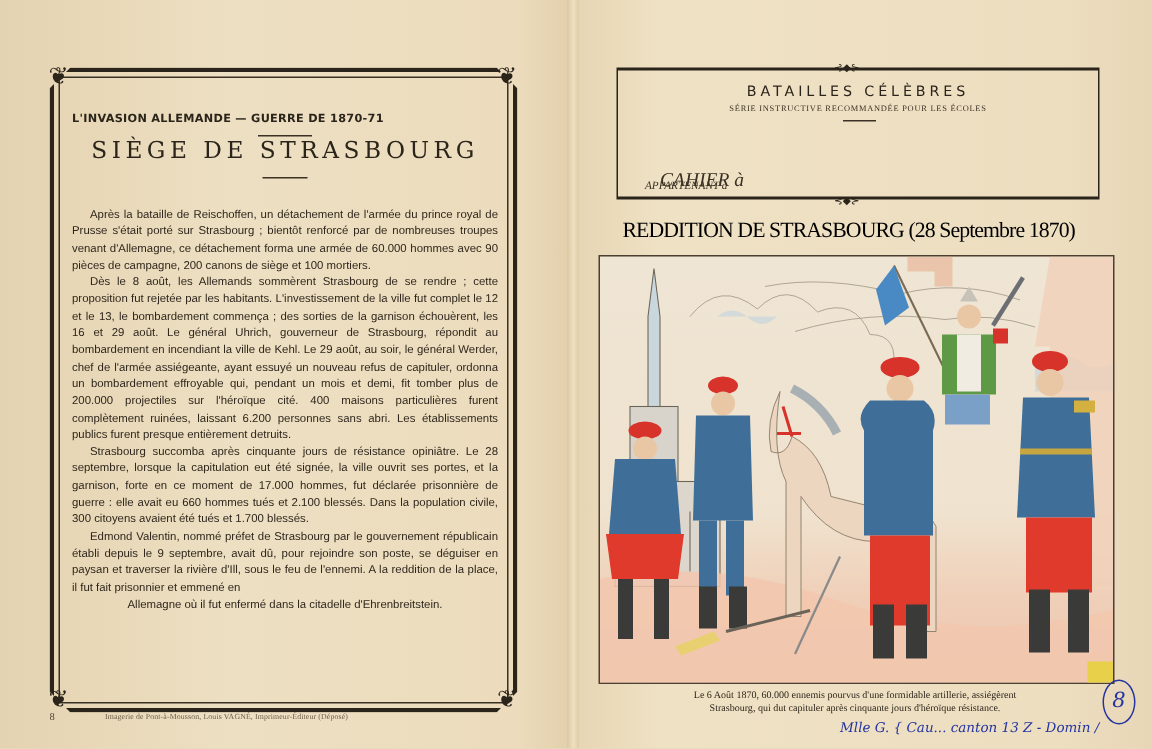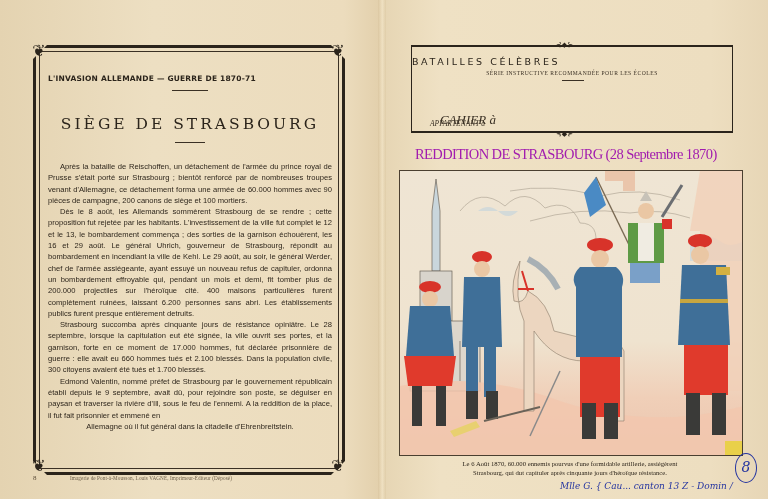--- a/index.html
+++ b/index.html
@@ -54,21 +54,21 @@
     font-family: "DejaVu Sans", sans-serif;
     font-weight: bold; font-size: 7.5px; letter-spacing: 0.2px;
     margin-top: 16px; color: #2b241b;
   }
   .rule-short {
     width: 36px; height: 1px; background: #3a3024; margin: 7px auto 0;
   }
   .main-title {
     font-family: "DejaVu Serif", serif;
     font-size: 15.5px; letter-spacing: 3px; text-align: center;
-    margin-top: 24px; color: #2b241b;
+    margin-top: 0; color: #2b241b;
   }
   .rule-short2 {
     width: 30px; height: 1px; background: #3a3024; margin: 9px auto 0;
   }
   .body-text {
     margin-top: 18px;
     font-family: Liberation Sans, sans-serif;
     font-size: 7.6px; line-height: 11.3px; text-align: justify;
     color: #2e261c;
   }
@@ -90,21 +90,21 @@
     position: absolute; left: 411px; top: 45px; width: 322px; height: 88px;
     border-top: 2px solid #2b241b; border-bottom: 2px solid #2b241b;
     border-left: 1px solid #2b241b; border-right: 1px solid #2b241b;
   }
   .label-box .orn {
     position: absolute; font-size: 7px; color: #2b241b; line-height: 7px;
   }
   .orn.top-mid { left: 144px; top: -5px; }
   .orn.bot-mid { left: 144px; top: 84px; }
   .label-series {
-    position: absolute; left: 0; width: 100%; top: 9px; text-align: left;
+    position: absolute; left: 0; width: 100%; top: 9px; text-align: center;
     font-family: "DejaVu Sans", sans-serif; font-size: 9.5px; letter-spacing: 2.6px;
     color: #2b241b;
   }
   .label-sub {
     position: absolute; left: 0; width: 100%; top: 23px; text-align: center;
     font-family: "Liberation Serif", serif; font-size: 5.6px; letter-spacing: 0.5px;
     color: #3a3024;
   }
   .label-rule {
     position: absolute; left: 150px; width: 22px; top: 33px; height: 1px; background: #3a3024;
@@ -116,21 +116,21 @@
   }
   .label-appart {
     position: absolute; left: 18px; top: 72px;
     font-family: "Liberation Serif", serif; font-style: italic; font-size: 7.5px;
     color: #3a3024;
   }
 
   .plate-title {
     position: absolute; left: 415px; top: 146px; width: 320px;
     font-family: "Liberation Serif", serif; font-size: 14.5px; letter-spacing: -0.6px;
-    color: #a21caf; white-space: nowrap;
+    color: #000000; white-space: nowrap;
   }
 
   .illustration {
     position: absolute; left: 399px; top: 170px; width: 344px; height: 286px;
     border: 1px solid #4a3f30;
     background: linear-gradient(180deg, #efe5d4 0%, #efe3cf 60%, #f0cfb8 80%, #eac5ae 100%);
     overflow: hidden;
   }
   .illustration svg { display: block; }
 
@@ -170,21 +170,21 @@
 <div class="left-content">
   <div class="series-header">L'INVASION ALLEMANDE — GUERRE DE 1870-71</div>
   <div class="rule-short"></div>
   <div class="main-title">SIÈGE DE STRASBOURG</div>
   <div class="rule-short2"></div>
   <div class="body-text">
     <p>Après la bataille de Reischoffen, un détachement de l'armée du prince royal de Prusse s'était porté sur Strasbourg ; bientôt renforcé par de nombreuses troupes venant d'Allemagne, ce détachement forma une armée de 60.000 hommes avec 90 pièces de campagne, 200 canons de siège et 100 mortiers.</p>
     <p>Dès le 8 août, les Allemands sommèrent Strasbourg de se rendre ; cette proposition fut rejetée par les habitants. L'investissement de la ville fut complet le 12 et le 13, le bombardement commença ; des sorties de la garnison échouèrent, les 16 et 29 août. Le général Uhrich, gouverneur de Strasbourg, répondit au bombardement en incendiant la ville de Kehl. Le 29 août, au soir, le général Werder, chef de l'armée assiégeante, ayant essuyé un nouveau refus de capituler, ordonna un bombardement effroyable qui, pendant un mois et demi, fit tomber plus de 200.000 projectiles sur l'héroïque cité. 400 maisons particulières furent complètement ruinées, laissant 6.200 personnes sans abri. Les établissements publics furent presque entièrement detruits.</p>
     <p>Strasbourg succomba après cinquante jours de résistance opiniâtre. Le 28 septembre, lorsque la capitulation eut été signée, la ville ouvrit ses portes, et la garnison, forte en ce moment de 17.000 hommes, fut déclarée prisonnière de guerre : elle avait eu 660 hommes tués et 2.100 blessés. Dans la population civile, 300 citoyens avaient été tués et 1.700 blessés.</p>
     <p>Edmond Valentin, nommé préfet de Strasbourg par le gouvernement républicain établi depuis le 9 septembre, avait dû, pour rejoindre son poste, se déguiser en paysan et traverser la rivière d'Ill, sous le feu de l'ennemi. A la reddition de la place, il fut fait prisonnier et emmené en</p>
-    <p class="last">Allemagne où il fut général dans la citadelle d'Ehrenbreitstein.</p>
+    <p class="last">Allemagne où il fut enfermé dans la citadelle d'Ehrenbreitstein.</p>
   </div>
 </div>
 
 <div class="page-num-left">8</div>
 <div class="imprint">Imagerie de Pont-à-Mousson, Louis VAGNÉ, Imprimeur-Éditeur (Déposé)</div>
 
 <div class="label-box">
   <span class="orn top-mid">⊰◆⊱</span>
   <span class="orn bot-mid">⊰◆⊱</span>
   <div class="label-series">BATAILLES CÉLÈBRES</div>

